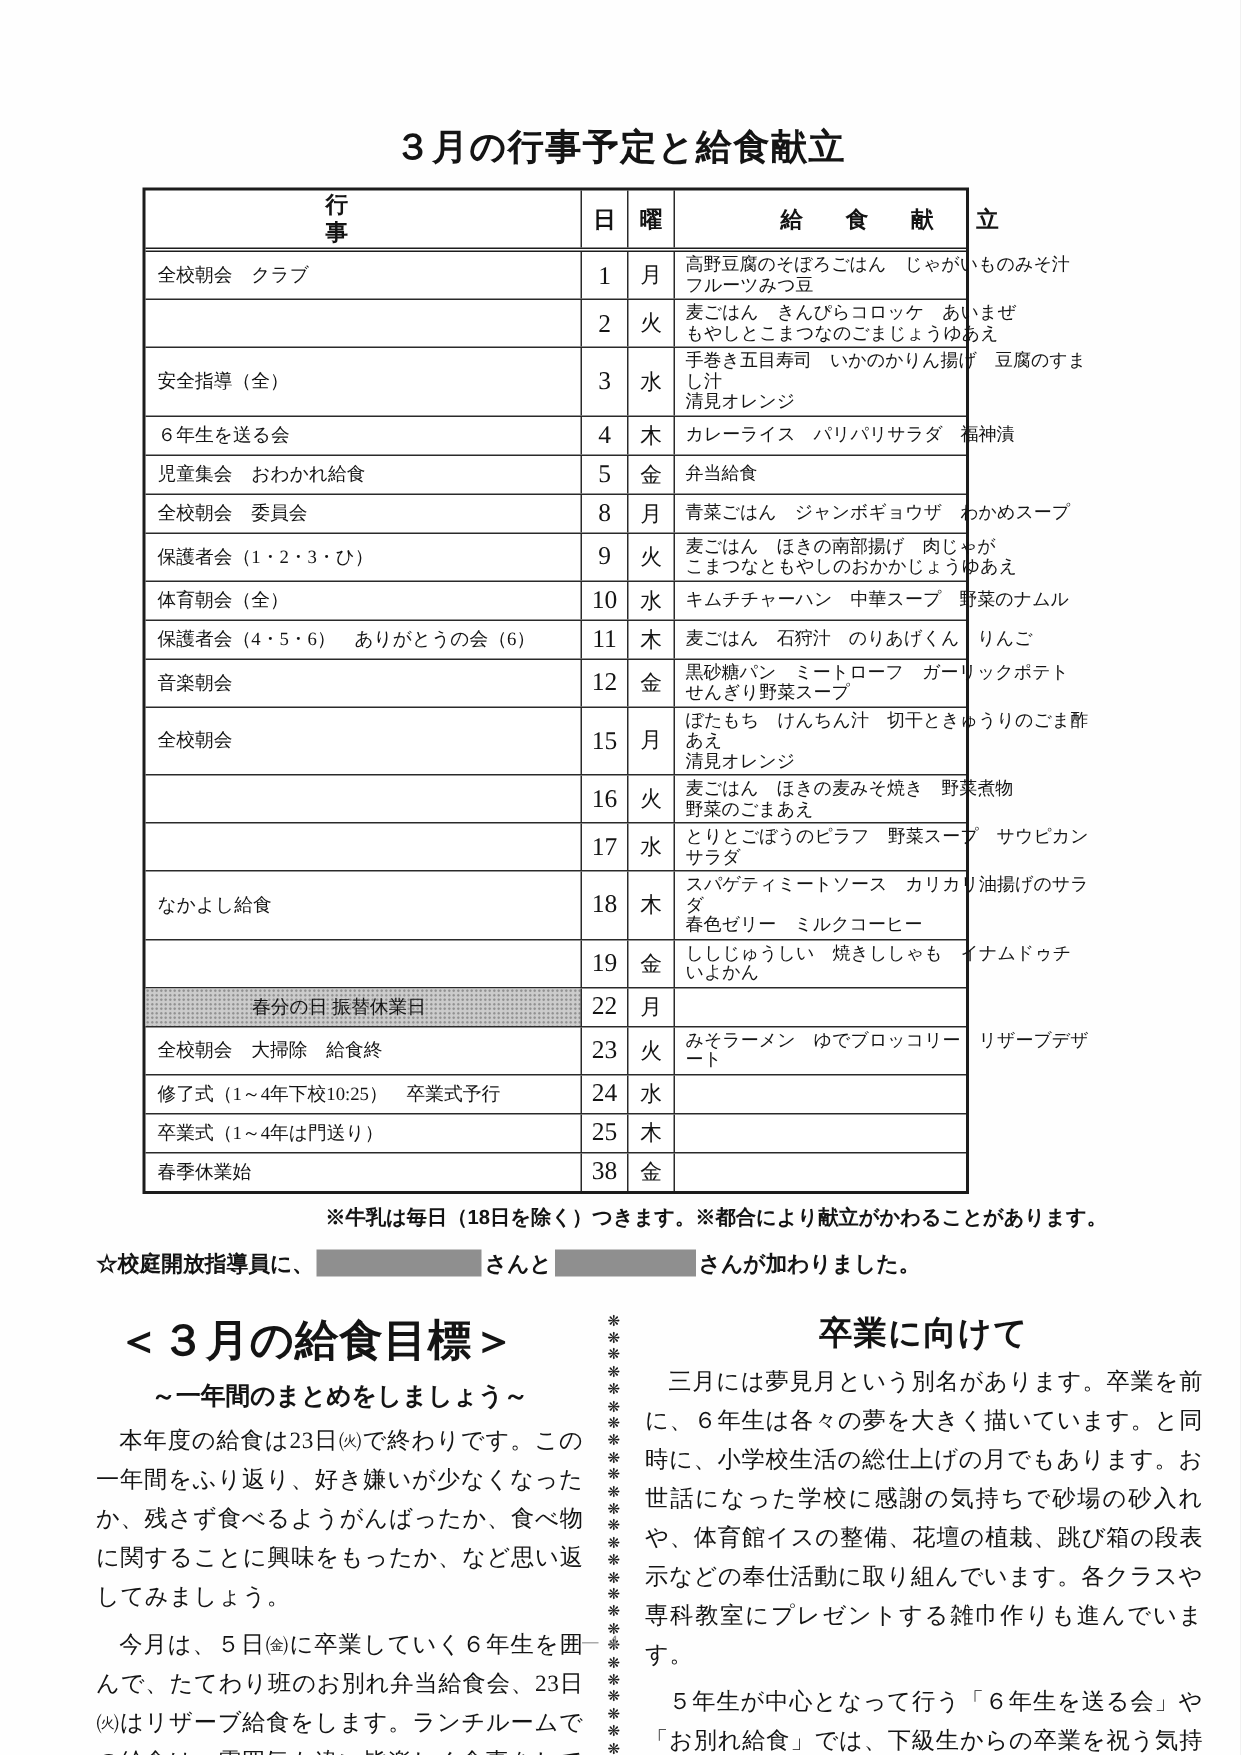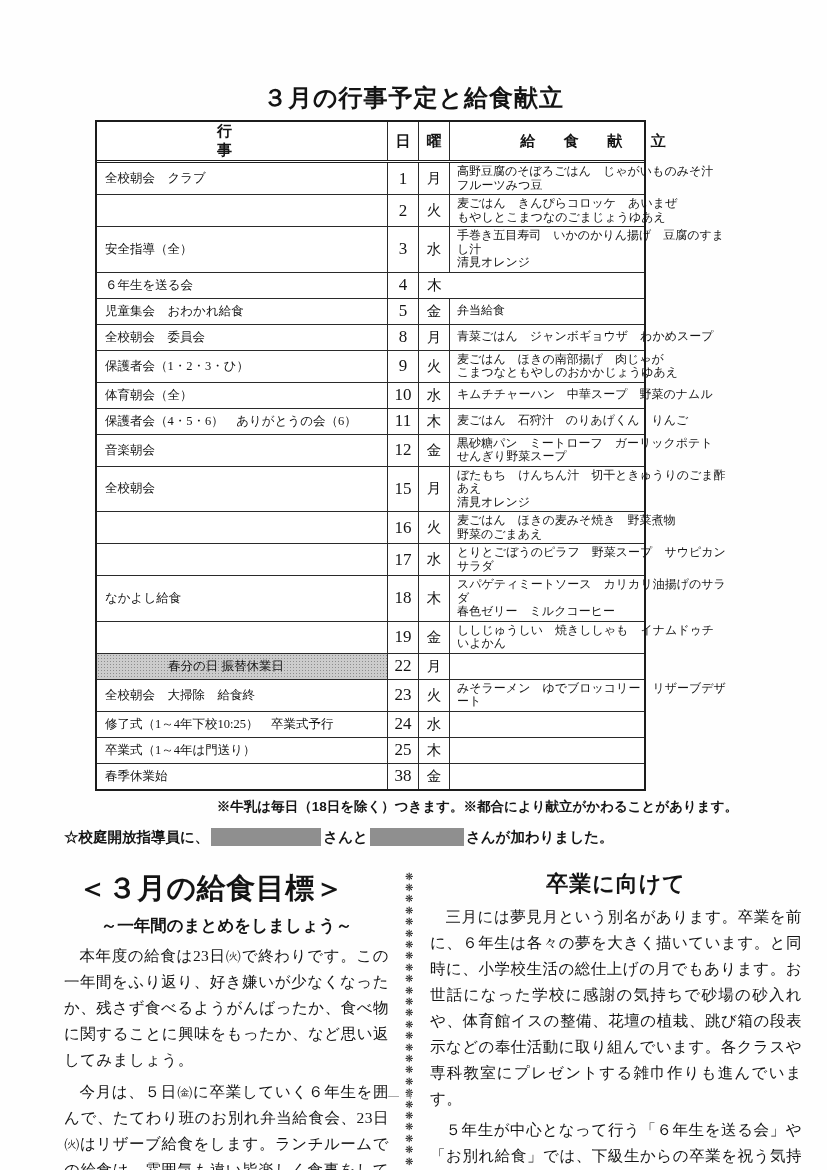--- a/index.html
+++ b/index.html
@@ -17,21 +17,21 @@
   .title {
     padding-top: 82px;
     text-align: center;
     font-size: 24px;
     font-weight: bold;
     letter-spacing: 1px;
     font-family: "Liberation Sans", "DejaVu Sans", sans-serif;
   }
   
   .sched-table {
-    margin: 6px 0 0 95px;
+    margin: 11px 0 0 95px;
     width: 551px;
     border: 2px solid #1c1c1c;
     background: #fff;
   }
   .thead, .row {
     display: grid;
     grid-template-columns: 291px 31px 31px 286px;
   }
   .thead {
     border-bottom: 3px double #1c1c1c;
@@ -170,20 +170,21 @@
       <div class="cell day-cell">3</div>
       <div class="cell weekday-cell">水</div>
       <div class="cell menu-cell">手巻き五目寿司　いかのかりん揚げ　豆腐のすまし汁
 清見オレンジ</div>
     </div>
 
     <div class="row">
       <div class="cell event-cell">６年生を送る会</div>
       <div class="cell day-cell">4</div>
       <div class="cell weekday-cell">木</div>
+      <div class="cell menu-cell">カレーライス　パリパリサラダ　福神漬</div>
     </div>
 
     <div class="row">
       <div class="cell event-cell">児童集会　おわかれ給食</div>
       <div class="cell day-cell">5</div>
       <div class="cell weekday-cell">金</div>
       <div class="cell menu-cell">弁当給食</div>
     </div>
 
     <div class="row">

